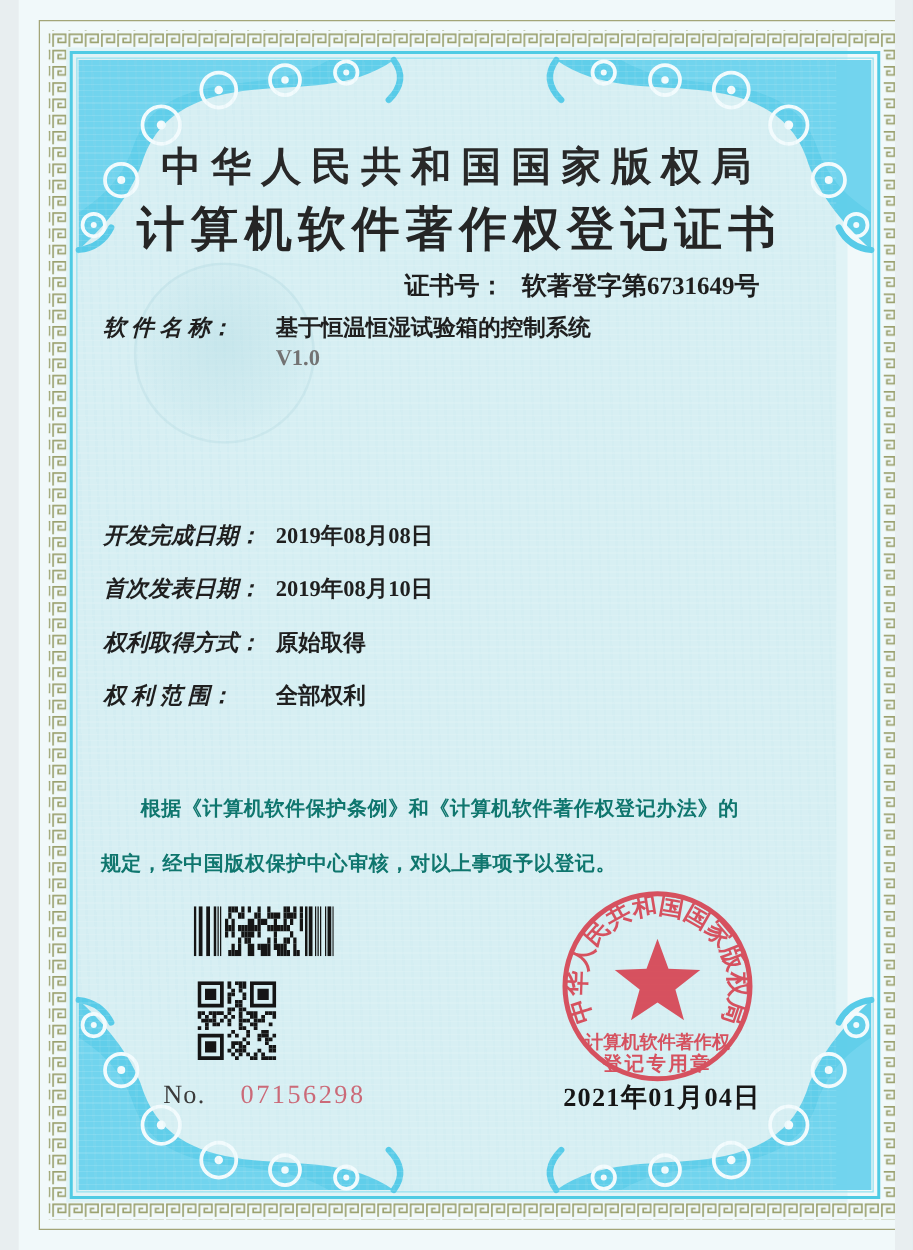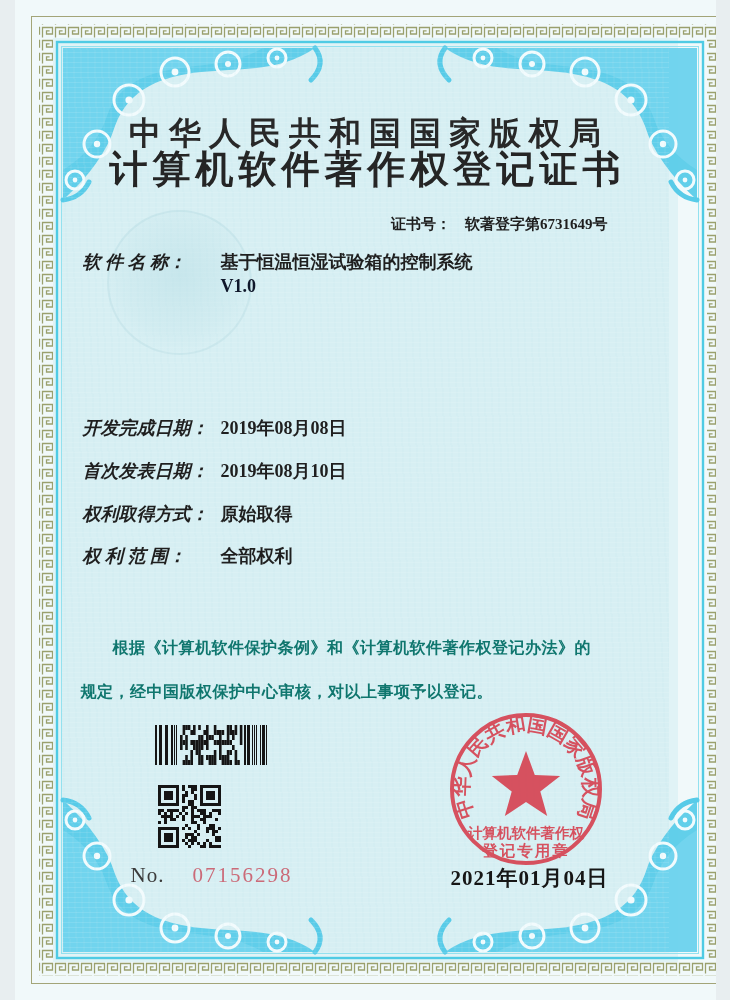--- a/index.html
+++ b/index.html
@@ -13,28 +13,28 @@
   .zone3{position:absolute;inset:47px;background:#d7eff3;}
   .texture{position:absolute;inset:47px;pointer-events:none;opacity:.5;
     background:repeating-linear-gradient(0deg, rgba(255,255,255,.22) 0 1px, transparent 1px 5px),
                repeating-linear-gradient(88deg, rgba(185,226,234,.18) 0 2px, transparent 2px 7px);}
   .frame-svg{position:absolute;left:0;top:0;}
   .watermark{position:absolute;left:92px;top:210px;width:145px;height:145px;border-radius:50%;
     background:radial-gradient(circle at 50% 45%, rgba(186,223,230,.55), rgba(186,223,230,.18) 55%, transparent 72%);
     box-shadow:inset 0 0 0 2px rgba(160,205,214,.22);}
   .authority{position:absolute;left:0;top:112px;width:100%;text-align:center;
     font-size:32px;font-weight:bold;letter-spacing:8px;text-indent:8px;color:#282828;}
-  .cert-title{position:absolute;left:0;top:144px;width:100%;text-align:center;
+  .cert-title{position:absolute;left:0;top:158px;width:100%;text-align:center;
     font-size:38px;font-weight:bold;letter-spacing:5px;text-indent:5px;color:#252525;}
-  .cert-no{position:absolute;top:215px;right:108px;font-size:15px;font-weight:bold;color:#1e1e1e;}
+  .cert-no{position:absolute;top:215px;right:108px;font-size:20px;font-weight:bold;color:#1e1e1e;}
   .cert-no .v{margin-left:14px;}
   .frow{position:absolute;left:68px;font-size:18px;font-weight:bold;color:#1f1f1f;white-space:nowrap;}
   .frow .flabel{display:inline-block;min-width:132px;font-style:italic;}
   .frow .fvalue{margin-left:6px;}
-  .fvalue2{position:absolute;left:206px;font-size:18px;font-weight:bold;color:#0f172a;}
+  .fvalue2{position:absolute;left:206px;font-size:18px;font-weight:bold;color:#737373;}
   .statement{position:absolute;left:66px;top:626px;width:608px;font-size:16px;font-weight:bold;
     line-height:44px;color:#0f766e;letter-spacing:.5px;}
   .statement .l1{text-indent:2em;}
   .barcode{position:absolute;left:140px;top:725px;width:112px;height:40px;}
   .qrcode{position:absolute;left:143px;top:785px;width:63px;height:63px;}
   .serial{position:absolute;left:116px;top:863px;font-size:21px;color:#3b3b3b;letter-spacing:1px;}
   .serial .num{color:#cb6a78;margin-left:28px;letter-spacing:2px;}
   .seal{position:absolute;left:426px;top:708px;width:170px;height:164px;}
   .issue-date{position:absolute;left:436px;top:864px;font-size:21px;font-weight:bold;
     letter-spacing:1px;color:#161616;z-index:5;}

